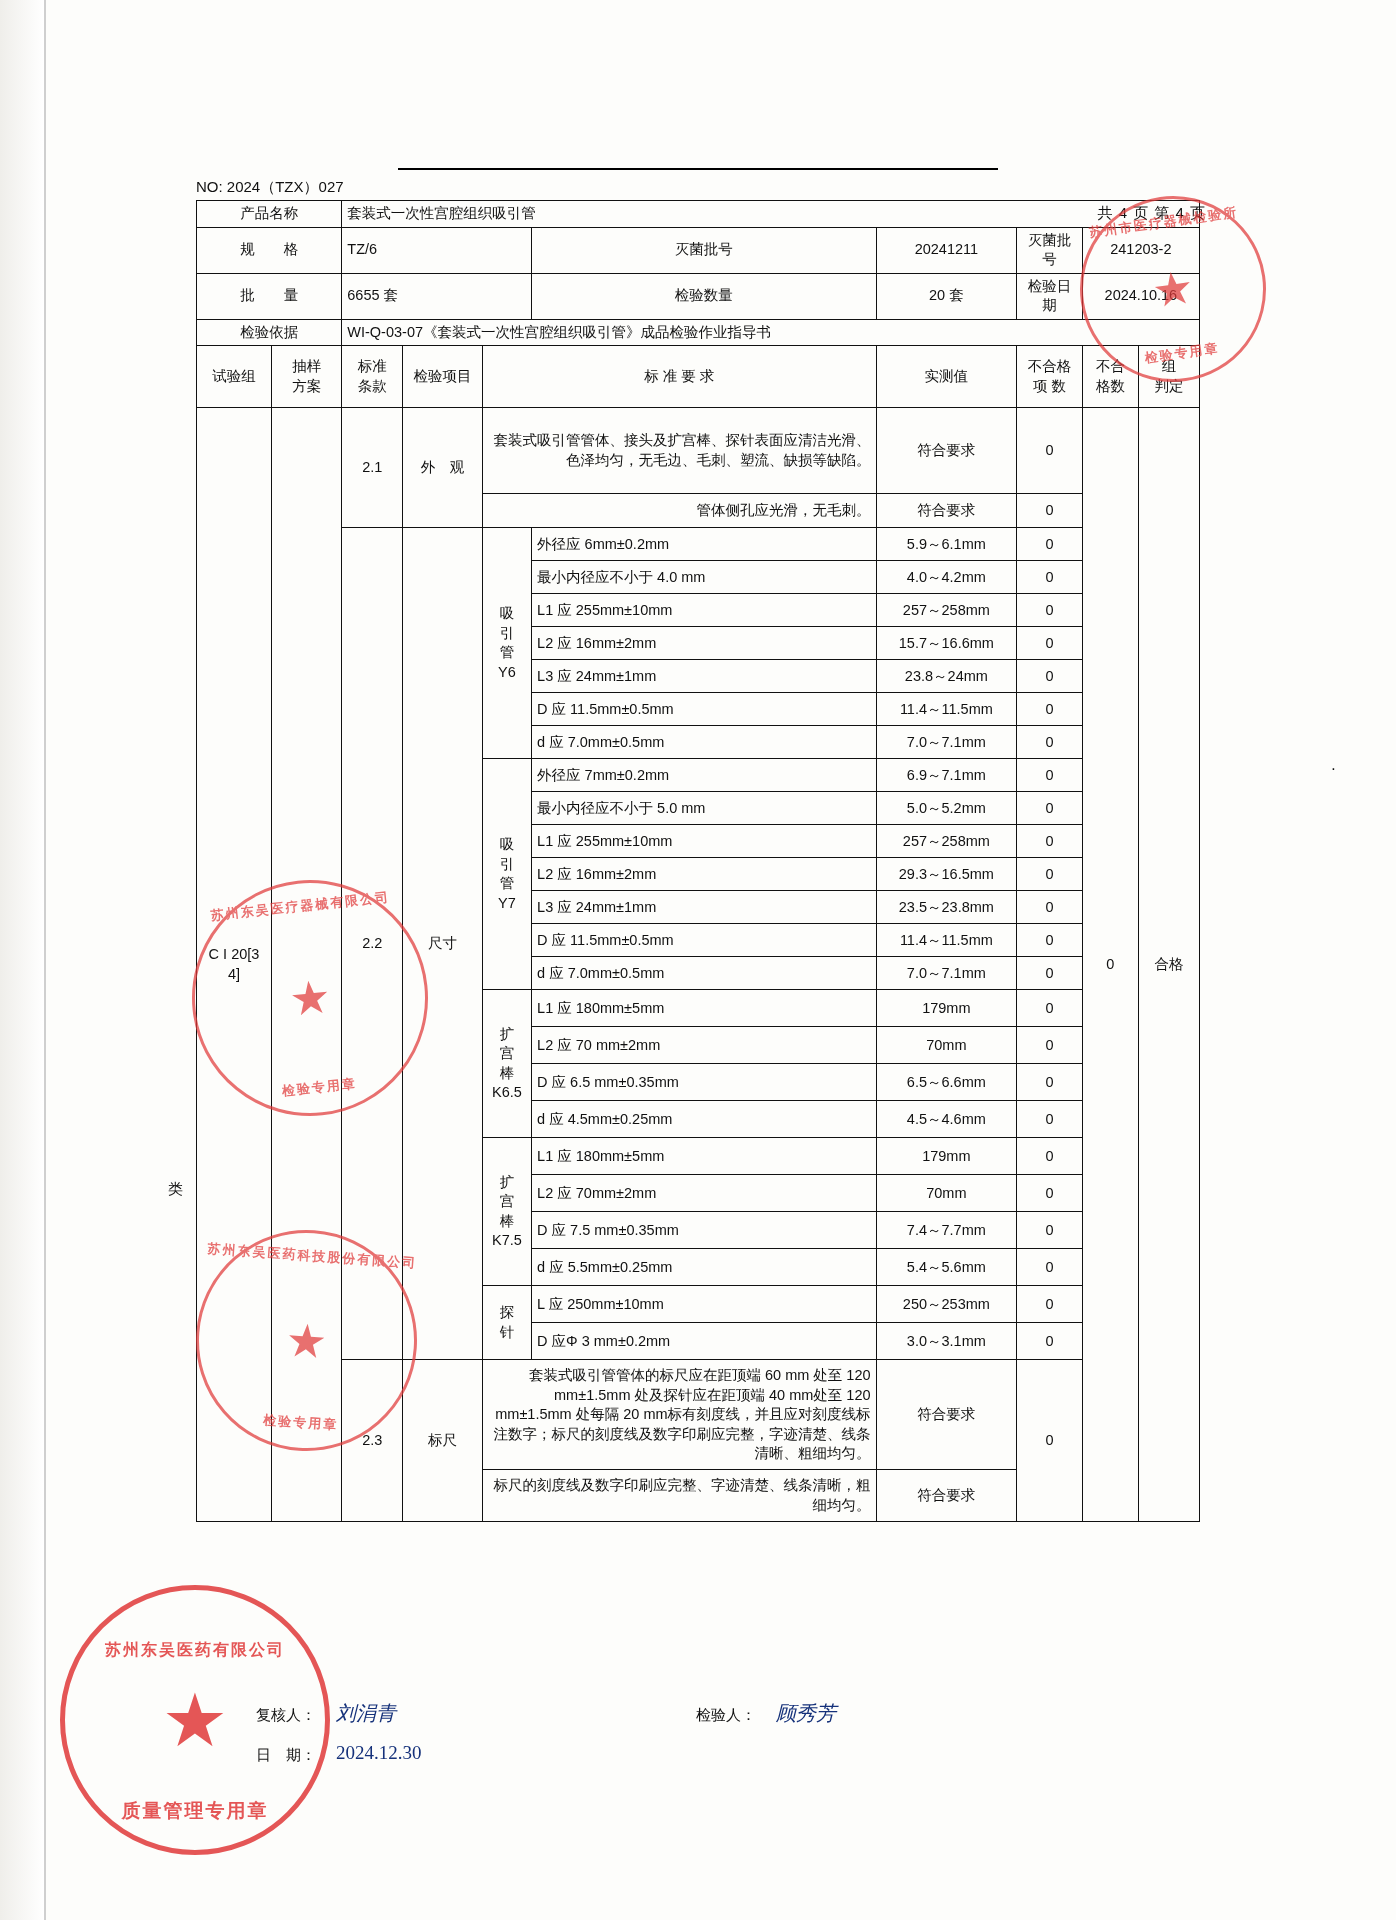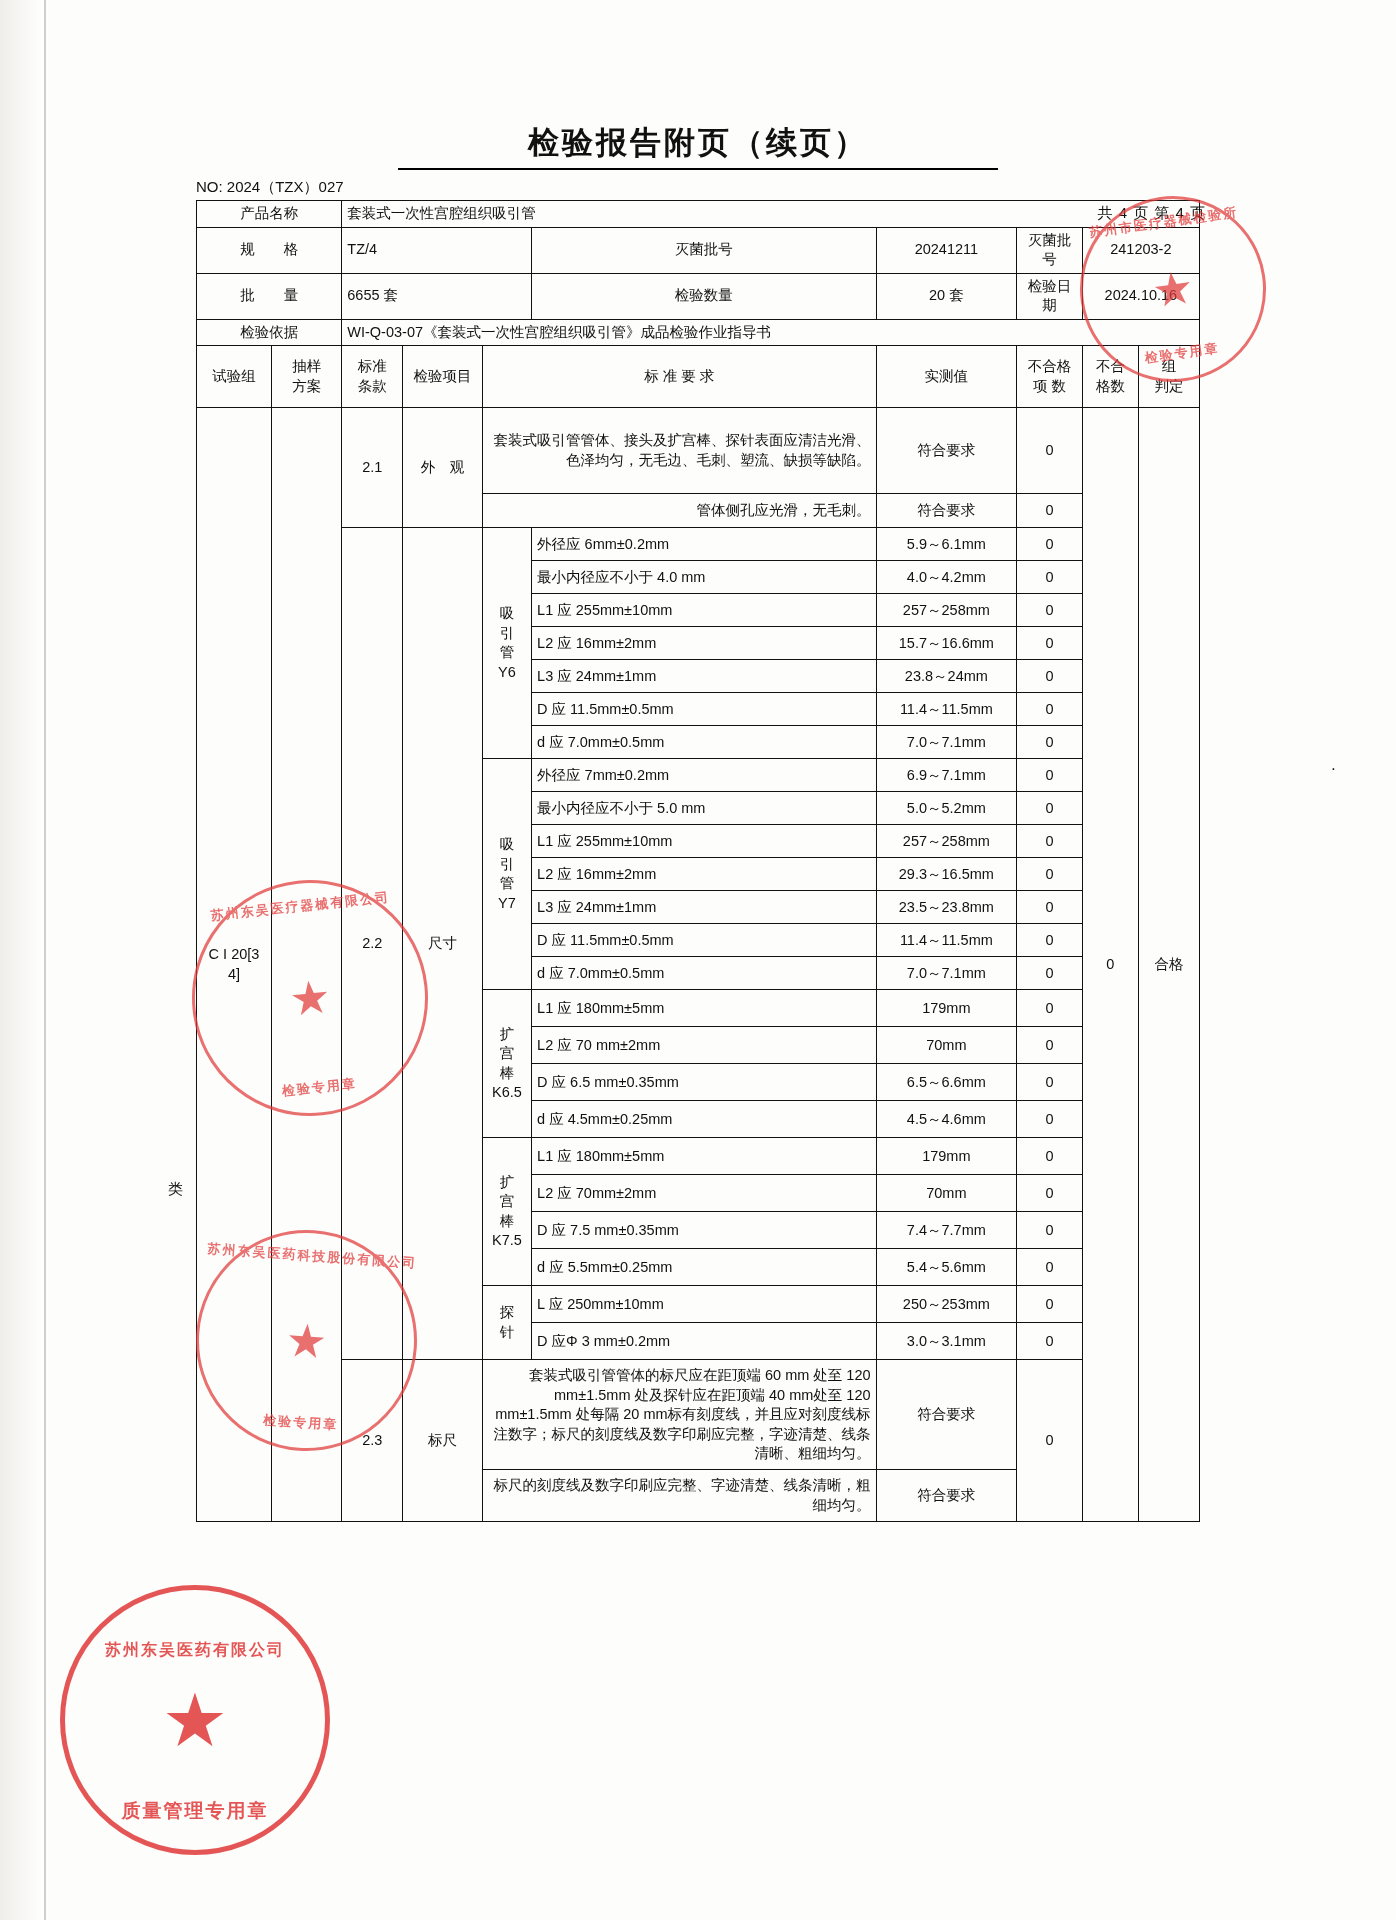--- a/index.html
+++ b/index.html
@@ -176,21 +176,20 @@
     font-size: 16px;
   }
 </style>
 </head>
 <body>
 
 <div class="page">
   <div class="edge-shade"></div>
   <div class="edge-line"></div>
 
-  <div class="title">检验报告附页（续页）</div>
   <div class="title-underline"></div>
 
   <div class="no-line">NO: 2024（TZX）027</div>
   <div class="page-count">共 4 页  第 4 页</div>
 
   <table class="doc">
     <colgroup>
       <col style="width:64px">
       <col style="width:60px">
       <col style="width:52px">
@@ -203,21 +202,21 @@
       <col style="width:52px">
     </colgroup>
     <tbody>
 
       <tr>
         <td class="c" colspan="2">产品名称</td>
         <td class="l" colspan="8">套装式一次性宫腔组织吸引管</td>
       </tr>
       <tr>
         <td class="c" colspan="2">规　　格</td>
-        <td class="l" colspan="3">TZ/4</td>
+        <td class="l" colspan="3">TZ/6</td>
         <td class="c">灭菌批号</td>
         <td class="c">20241211</td>
         <td class="c">灭菌批号</td>
         <td class="c" colspan="2">241203-2</td>
       </tr>
       <tr>
         <td class="c" colspan="2">批　　量</td>
         <td class="l" colspan="3">6655 套</td>
         <td class="c">检验数量</td>
         <td class="c">20 套</td>
@@ -430,20 +429,32 @@
       <tr style="height:52px">
         <td class="reqcell" colspan="2">标尺的刻度线及数字印刷应完整、字迹清楚、线条清晰，粗细均匀。</td>
         <td class="c">符合要求</td>
       </tr>
     </tbody>
   </table>
 
   <div class="leftmark">类</div>
   <div class="dot-mark">·</div>
 
+  <div class="footer">
+    <div class="row">
+      <span class="lbl" style="left:60px; top:6px">复核人：</span>
+      <span class="lbl sig" style="left:140px; top:0">刘涓青</span>
+      <span class="lbl" style="left:500px; top:6px">检验人：</span>
+      <span class="lbl sig" style="left:580px; top:0">顾秀芳</span>
+    </div>
+    <div class="row">
+      <span class="lbl" style="left:60px; top:6px">日　期：</span>
+      <span class="lbl handwrite" style="left:140px; top:2px">2024.12.30</span>
+    </div>
+  </div>
 
   <div class="stamp" id="stamp-top-right">
     <div class="arc-top">苏州市医疗器械检验所</div>
     <div class="star">★</div>
     <div class="arc-bottom">检验专用章</div>
   </div>
 
   <div class="stamp" id="stamp-mid-1">
     <div class="arc-top">苏州东吴医疗器械有限公司</div>
     <div class="star">★</div>

